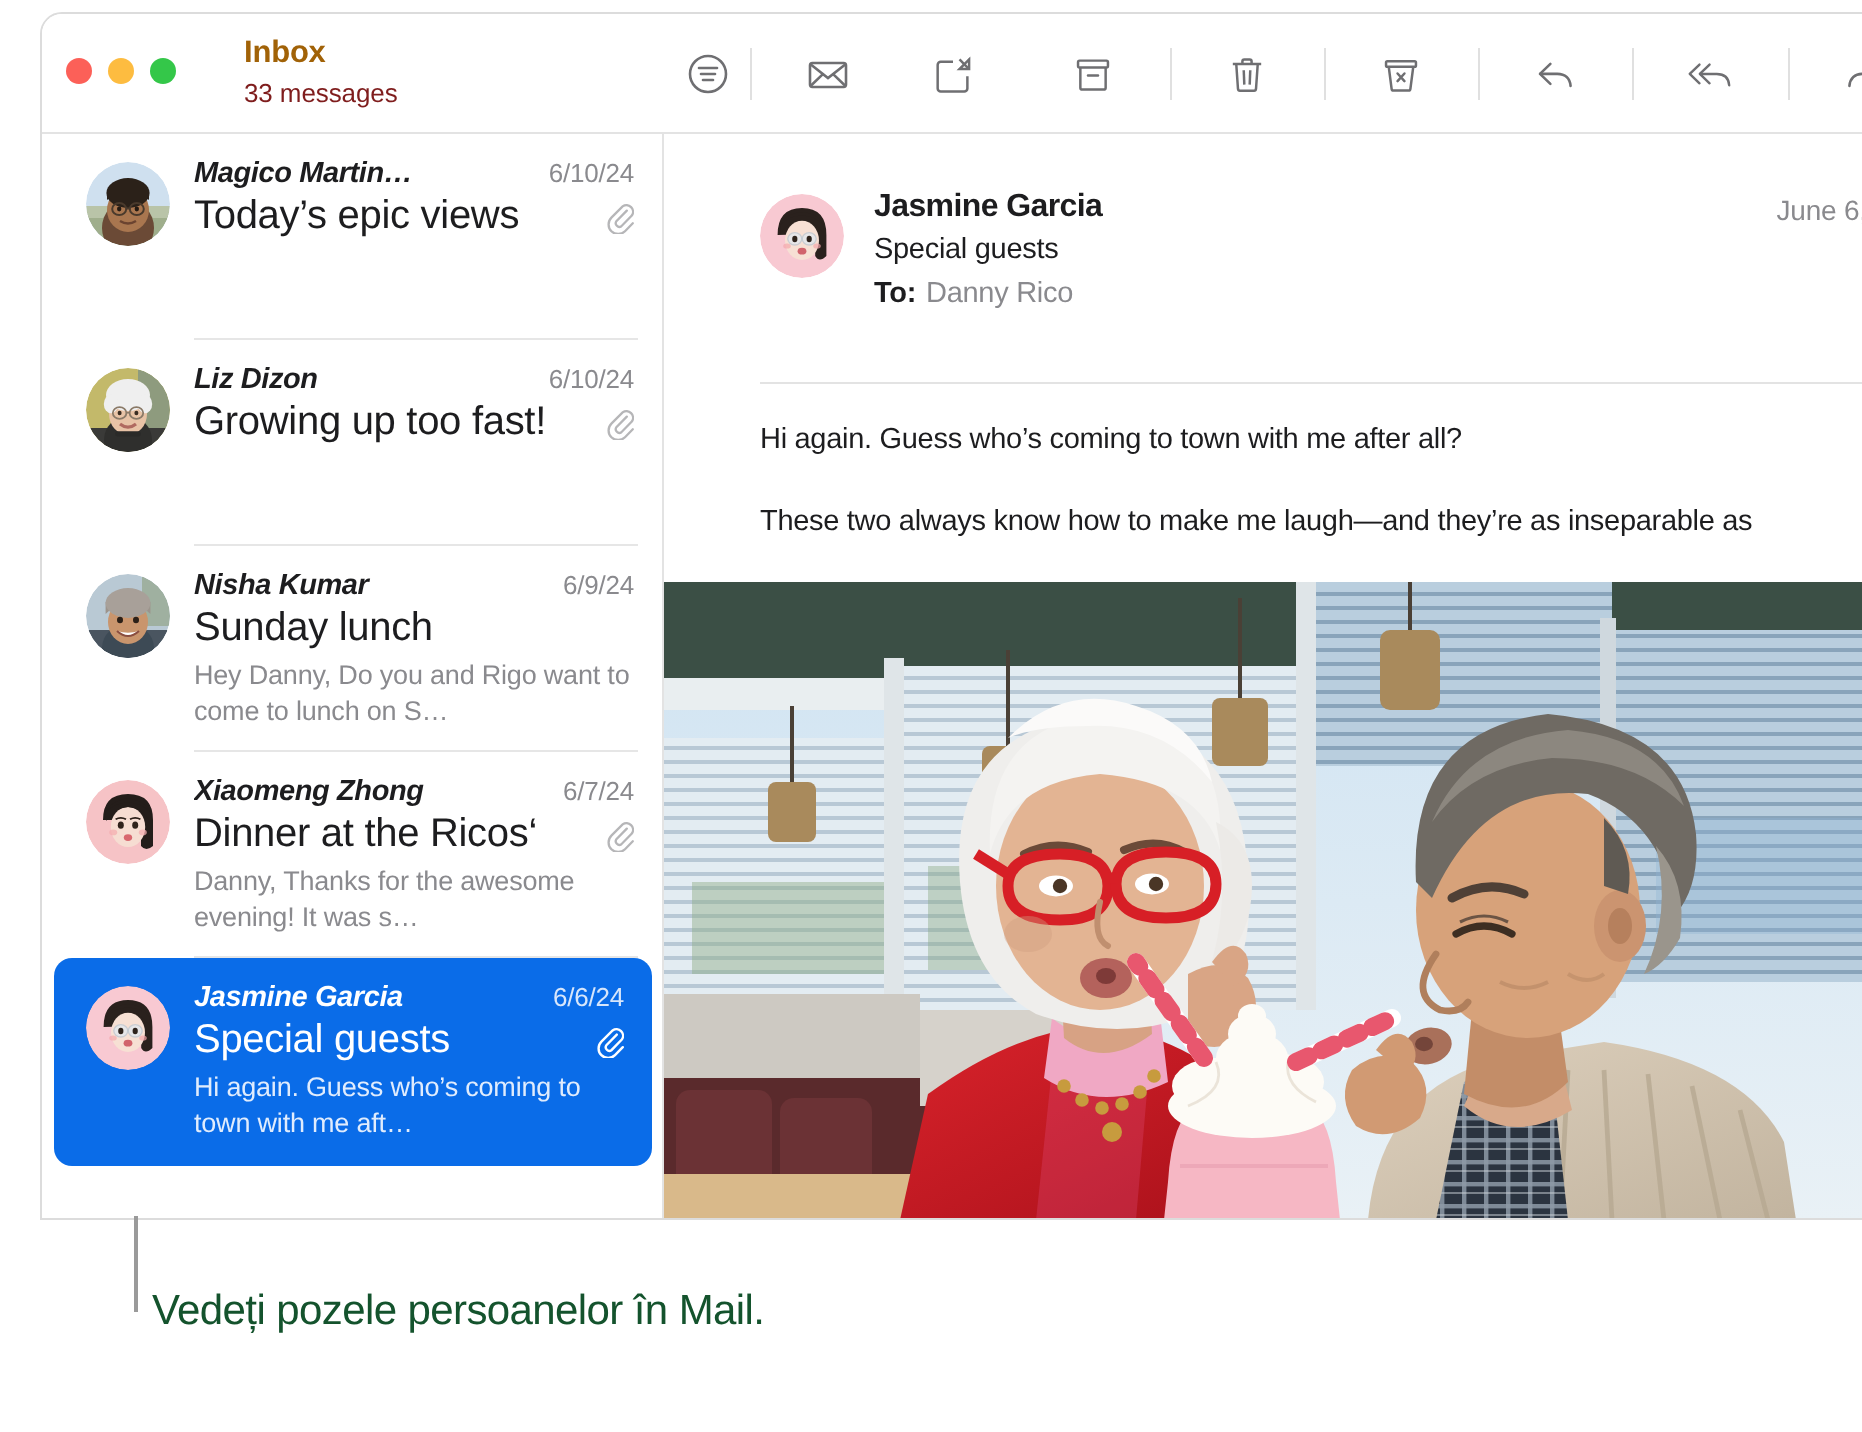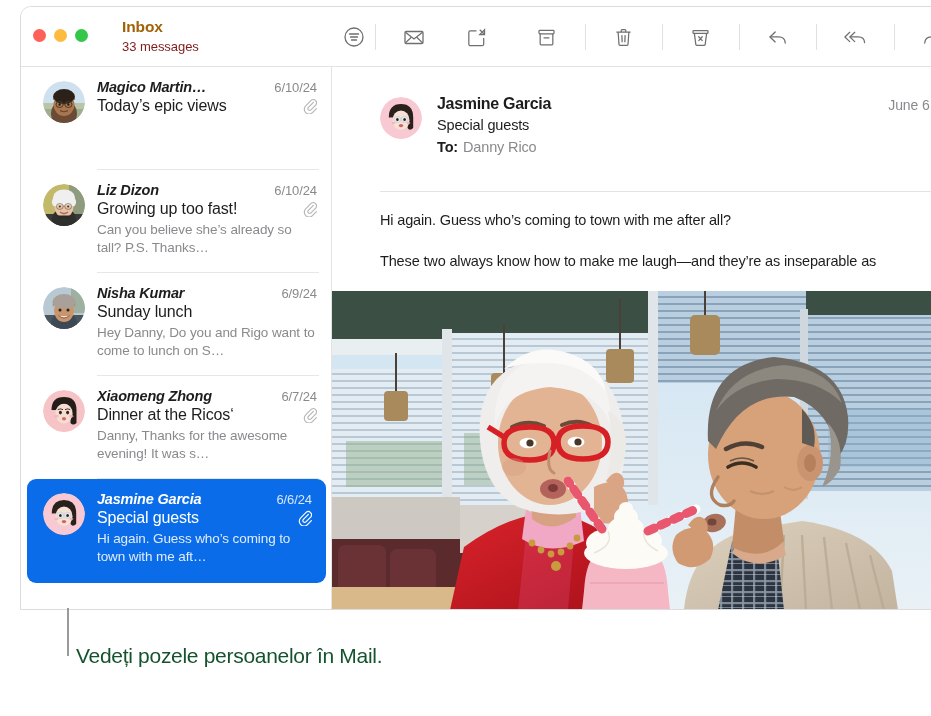--- a/index.html
+++ b/index.html
@@ -109,21 +109,21 @@
     font-size: 14.5px; font-weight: bold; color: #1d1d1f;
     white-space: nowrap; overflow: hidden; text-overflow: ellipsis;
     flex: 1; letter-spacing: -0.2px; font-style: italic;
   }
   .date {
     font-size: 13px; color: #8a8a8e; margin-left: 7px;
     white-space: nowrap; letter-spacing: -0.1px;
   }
   .line2 { display: flex; align-items: center; margin-top: 2px; }
   .subject {
-    font-size: 16px; color: #1d1d1f; flex: 1;
+    font-size: 20px; color: #1d1d1f; flex: 1;
     white-space: nowrap; overflow: hidden; text-overflow: ellipsis;
     letter-spacing: -0.15px;
   }
   .clip { width: 14px; height: 16px; flex: 0 0 14px; margin-left: 6px; color: #b6b6b8; }
   .preview {
     font-size: 13.5px; color: #8a8a8e; line-height: 17.5px;
     margin-top: 3px; max-height: 36px; overflow: hidden;
     letter-spacing: -0.1px;
   }
   .row.selected .sender, .row.selected .subject { color: #ffffff; }
@@ -375,21 +375,20 @@
             <div class="line1">
               <div class="sender">Liz Dizon</div>
               <div class="date">6/10/24</div>
             </div>
             <div class="line2">
               <div class="subject">Growing up too fast!</div>
               <svg class="clip" viewBox="0 0 14 16" fill="none" stroke="currentColor" stroke-width="1.15" stroke-linecap="round">
                 <path d="M10.4 4.3 L5.2 9.6 a1.8 1.8 0 0 0 2.5 2.5 l5.2 -5.3 a3.3 3.3 0 0 0 -4.6 -4.6 L2.7 7.8 a4.8 4.8 0 0 0 6.8 6.8 L13.4 10.6"></path>
               </svg>
             </div>
-            <div class="preview">Can you believe she’s already so tall? P.S. Thanks…</div>
           </div>
         </div>
 
         <div class="row sep">
           <div class="avatar">
             <svg viewBox="0 0 42 42" width="42" height="42">
               <defs>
                   <clipPath id="cC">
                     <circle cx="21" cy="21" r="21"></circle>
                   </clipPath>

